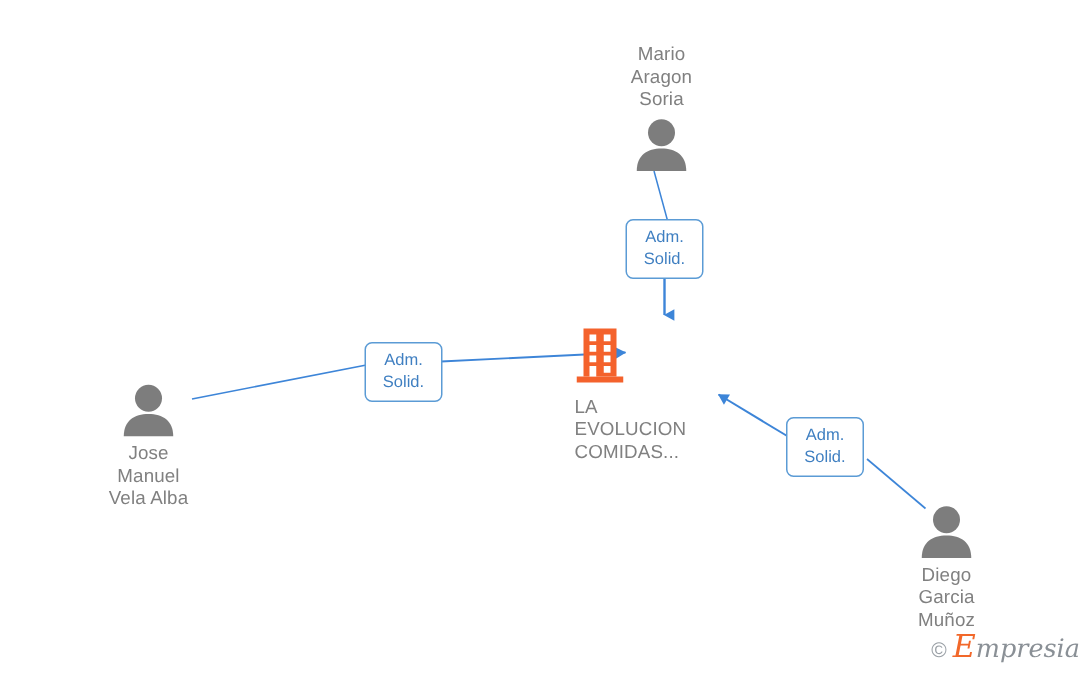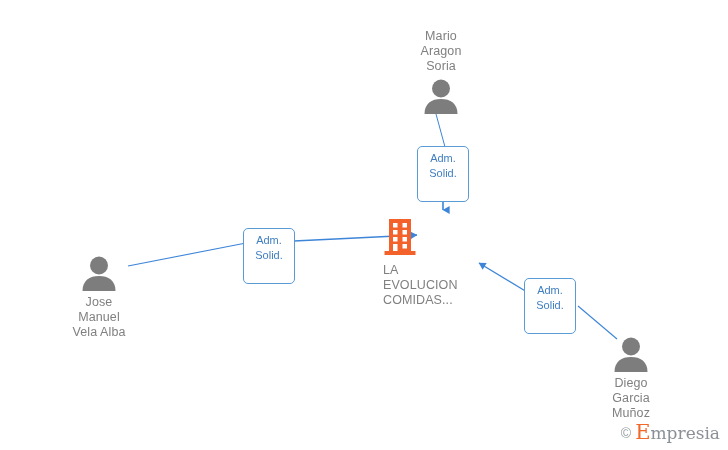--- a/index.html
+++ b/index.html
@@ -66,41 +66,42 @@
   .rel {
     position: absolute;
     box-sizing: border-box;
     border: 1px solid #5b9bd5;
     border-radius: 5px;
     background: #ffffff;
     color: #3f7fc1;
     font-size: 11px;
     line-height: 15px;
     text-align: center;
-    padding: 4px 6px 20px 6px;
+    padding: 4px 6px 4px 6px;
     white-space: pre-line;
   }
 
   
   #watermark {
     position: absolute;
     right: 8px;
     bottom: 8px;
     display: flex;
     align-items: center;
     gap: 4px;
     user-select: none;
   }
   #watermark .copy {
     color: #9aa0a6;
     font-size: 14px;
     line-height: 14px;
   }
   #watermark .brand {
     font-family: "DejaVu Serif", serif;
+    font-style: italic;
     font-size: 17px;
     line-height: 17px;
     color: #8a9096;
   }
   #watermark .brand .cap {
     color: #f2682a;
     font-size: 21px;
   }
 </style>
 </head>

